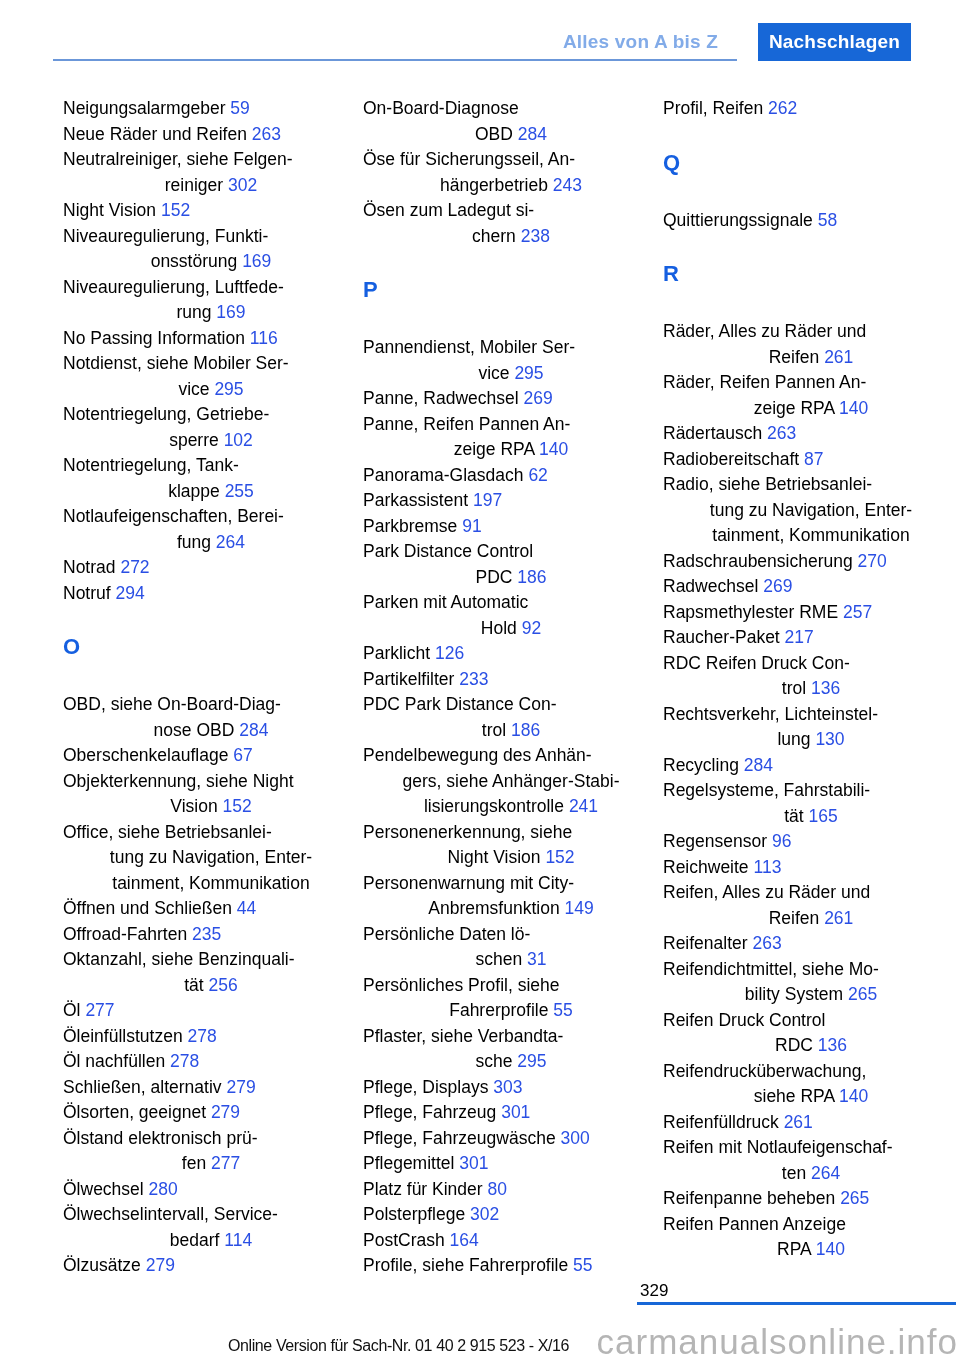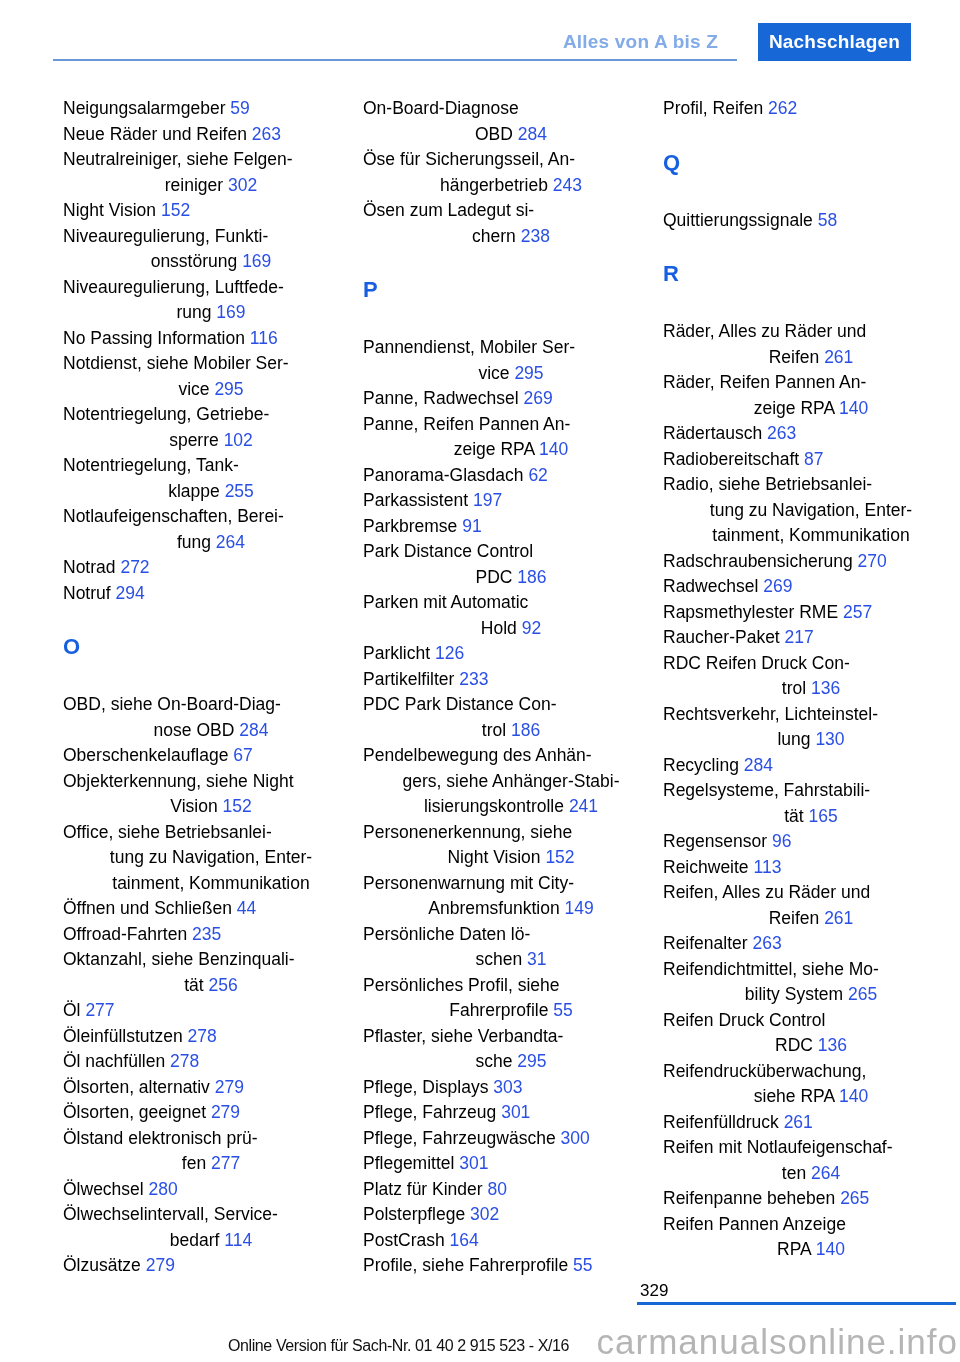--- a/index.html
+++ b/index.html
@@ -149,21 +149,21 @@
       <div class="entry">
         <div class="line"><span>Öl</span> <span class="page">277</span></div>
       </div>
       <div class="entry">
         <div class="line"><span>Öleinfüllstutzen</span> <span class="page">278</span></div>
       </div>
       <div class="entry">
         <div class="line"><span>Öl nachfüllen</span> <span class="page">278</span></div>
       </div>
       <div class="entry">
-        <div class="line"><span>Ölsorten, alternativ</span> <span class="page">279</span></div>
+        <div class="line"><span>Schließen, alternativ</span> <span class="page">279</span></div>
       </div>
       <div class="entry">
         <div class="line"><span>Ölsorten, geeignet</span> <span class="page">279</span></div>
       </div>
       <div class="entry">
         <div class="line"><span>Ölstand elektronisch prü-</span></div>
         <div class="line cont"><span>fen</span> <span class="page">277</span></div>
       </div>
       <div class="entry">
         <div class="line"><span>Ölwechsel</span> <span class="page">280</span></div>

